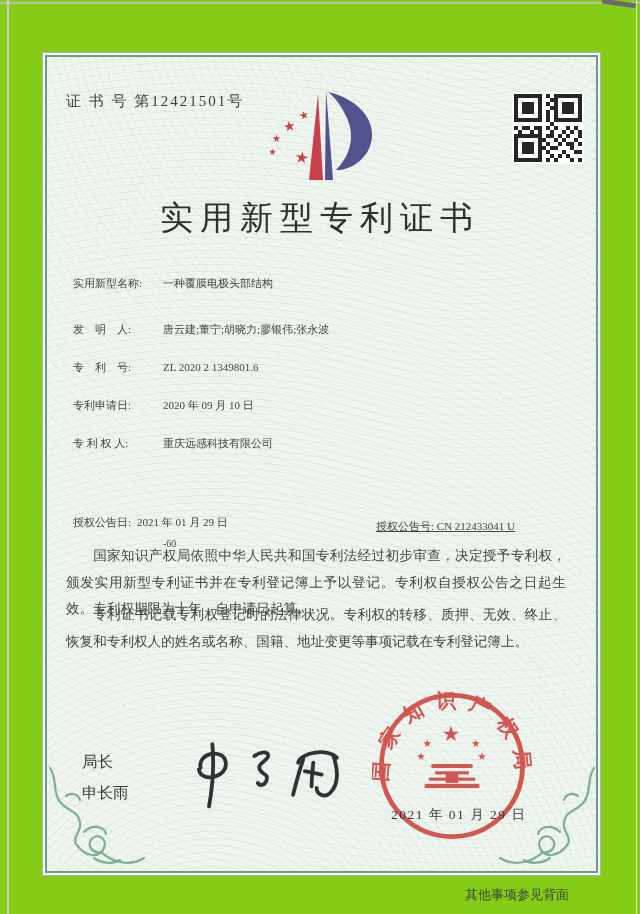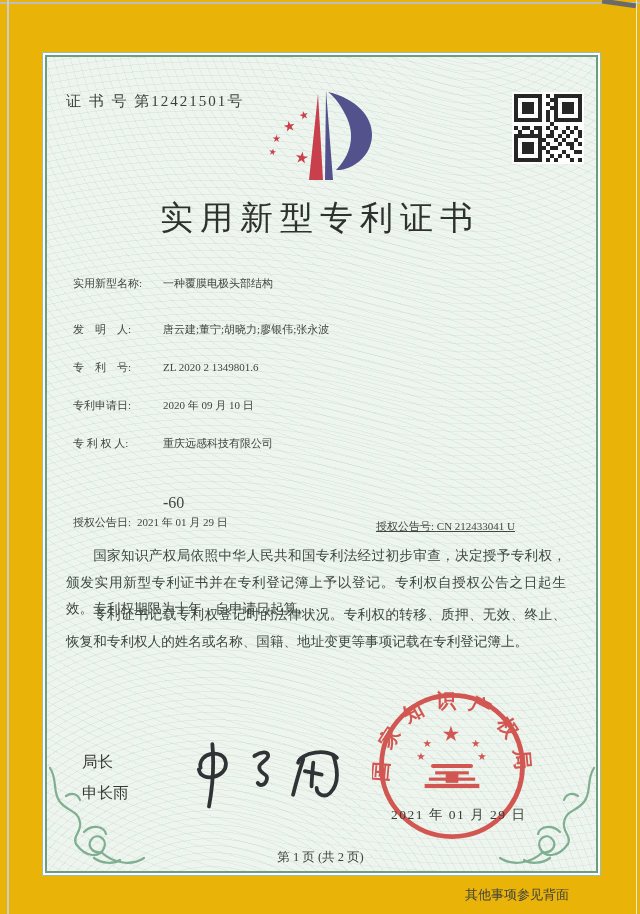--- a/index.html
+++ b/index.html
@@ -1,16 +1,16 @@
 <!DOCTYPE html>
 <html><head>
 <meta charset="utf-8">
 <style>
   html,body{margin:0;padding:0;background:#ffffff;}
-  .page{position:relative;width:640px;height:914px;background:#eab308;overflow:hidden;
+  .page{position:relative;width:640px;height:914px;background:#84cc16;overflow:hidden;
         font-family:"Liberation Serif","DejaVu Serif",serif;color:#3c413d;}
   
   .scan-top{position:absolute;left:0;top:2px;width:640px;height:2px;background:#bcbcbc;}
   .scan-left{position:absolute;left:7px;top:0;width:2px;height:914px;background:#cccccc;}
   .scan-right{position:absolute;right:3px;top:0;width:1px;height:914px;background:#e4e4e4;}
   .scan-corner{position:absolute;right:4px;top:1px;width:34px;height:5px;background:#6a6a6a;transform:rotate(8deg);}
   
   .frame{position:absolute;left:42px;top:52px;width:557px;height:822px;border:1px solid #9cc0a7;background:#fff;}
   .frame-inner{position:absolute;left:2px;top:2px;right:2px;bottom:2px;border:2px solid #6d9c82;
       background:
@@ -18,21 +18,21 @@
         repeating-radial-gradient(circle at 78% -12%, rgba(128,172,144,.10) 0 1px, transparent 1px 8px),
         #eef4ee;}
   .cert-number{position:absolute;left:66px;top:92px;font-size:15px;letter-spacing:2px;color:#3a3f3b;}
   .logo{position:absolute;left:254px;top:80px;}
   .qr{position:absolute;left:512px;top:92px;}
   .title{position:absolute;left:0;top:196px;width:640px;text-align:center;font-size:33px;font-weight:normal;
          letter-spacing:7px;color:#2e322f;}
   .row{position:absolute;left:73px;font-size:11px;white-space:nowrap;color:#414741;}
   .row .label{display:inline-block;min-width:84px;}
   .row .value{margin-left:6px;}
-  .value2{position:absolute;left:163px;font-size:16px;color:#414741;}
+  .value2{position:absolute;left:163px;font-size:10px;color:#414741;margin-top:44px;}
   .grant-no{position:absolute;left:303px;top:4px;text-decoration:underline;}
   .para{position:absolute;left:66px;width:500px;font-size:13.6px;line-height:1.95;color:#3d463f;
         text-indent:2em;text-align:justify;}
   .signer{position:absolute;left:82px;top:746px;font-size:15.5px;line-height:2;color:#353936;
           font-family:"Liberation Sans","DejaVu Sans",sans-serif;}
   .signature{position:absolute;left:172px;top:732px;}
   .seal{position:absolute;left:372px;top:686px;opacity:.92;}
   .seal-date{position:absolute;left:391px;top:806px;font-size:13.5px;letter-spacing:1.5px;color:#383d39;}
   .page-num{position:absolute;left:42px;top:849px;width:557px;text-align:center;font-size:12.5px;color:#3c413d;}
   .back-note{position:absolute;left:42px;top:886px;width:527px;text-align:right;font-size:13px;color:#3c413d;}
@@ -176,15 +176,14 @@
     <g fill="none" stroke="#7fae91" stroke-width="2.2" stroke-linecap="round">
       <path d="M96,2 C88,14 94,26 86,36 C78,46 68,44 66,56 C64,66 74,70 70,78"></path>
       <path d="M70,78 C60,92 46,92 42,82 C38,72 50,66 55,74 C59,80 53,88 45,86"></path>
       <path d="M45,86 C32,98 14,100 2,92"></path>
       <path d="M62,66 C54,58 42,60 40,68"></path>
       <path d="M80,30 C74,26 68,28 66,34"></path>
       <path d="M52,92 C44,98 32,98 26,94"></path>
     </g>
   </svg>
 
-  <div class="page-num">第 1 页 (共 2 页)</div>
   <div class="back-note">其他事项参见背面</div>
 </div>
 
 </body></html>

